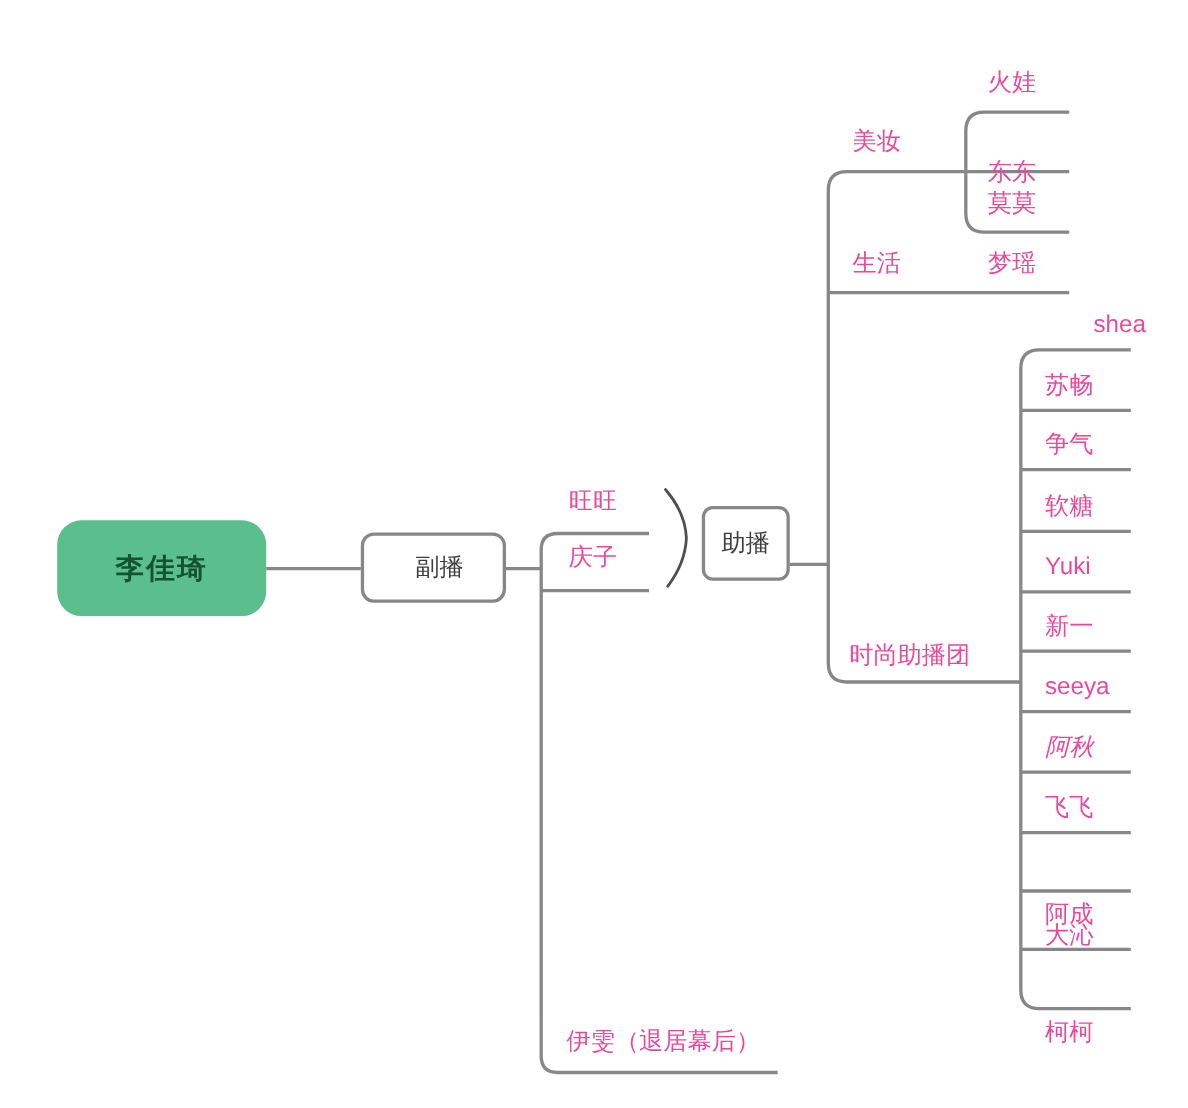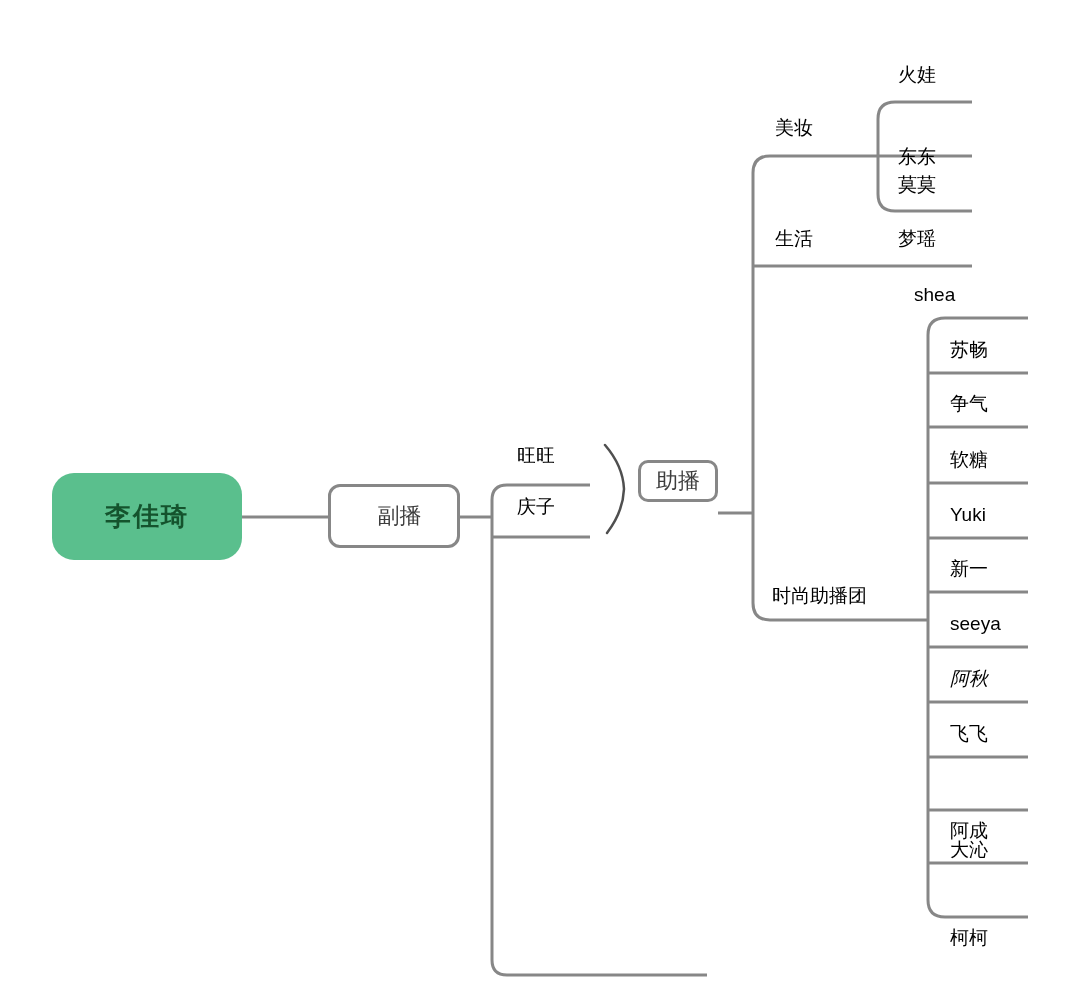--- a/index.html
+++ b/index.html
@@ -16,23 +16,23 @@
     overflow: hidden;
   }
   .connectors {
     position: absolute;
     left: 0;
     top: 0;
     pointer-events: none;
   }
   .node-label {
     position: absolute;
-    font-size: 19px;
+    font-size: 22px;
     line-height: 30px;
-    color: #000000;
+    color: #ec4899;
     white-space: nowrap;
   }
   .root-node {
     position: absolute;
     left: 52px;
     top: 473px;
     width: 190px;
     height: 87px;
     background: #5abf8d;
     border-radius: 22px;
@@ -60,21 +60,21 @@
     top: 484px;
     width: 132px;
     height: 64px;
     border-radius: 12px;
     padding-left: 11px;
   }
   .assist-node {
     left: 638px;
     top: 460px;
     width: 80px;
-    height: 42px;
+    height: 68px;
     border-radius: 10px;
   }
 </style>
 </head>
 <body>
 
 <div class="canvas">
 
   <svg class="connectors" width="1080" height="1007" viewBox="0 0 1080 1007">
     <g stroke="#878787" stroke-width="3" fill="none">
@@ -114,32 +114,33 @@
 
   <div class="root-node">李佳琦</div>
 
   <div class="boxed-node vice-node">副播</div>
 
   <div class="boxed-node assist-node">助播</div>
 
   <div class="node-label" style="left:517px; top:441px;">旺旺</div>
   <div class="node-label" style="left:517px; top:492px;">庆子</div>
 
+  <div class="node-label" style="left:515px; top:932px;">伊雯（退居幕后）</div>
 
   <div class="node-label" style="left:775px; top:113px;">美妆</div>
   <div class="node-label" style="left:775px; top:224px;">生活</div>
   <div class="node-label" style="left:772px; top:581px;">时尚助播团</div>
 
   <div class="node-label" style="left:898px; top:60px;">火娃</div>
   <div class="node-label" style="left:898px; top:114px;margin-top:28px;">东东</div>
   <div class="node-label" style="left:898px; top:170px;">莫莫</div>
 
   <div class="node-label" style="left:898px; top:224px;">梦瑶</div>
 
-  <div class="node-label" style="left:914px; top:280px;">shea</div>
+  <div class="node-label" style="left:994px; top:280px;">shea</div>
   <div class="node-label" style="left:950px; top:335px;">苏畅</div>
   <div class="node-label" style="left:950px; top:389px;">争气</div>
   <div class="node-label" style="left:950px; top:445px;">软糖</div>
   <div class="node-label" style="left:950px; top:500px;">Yuki</div>
   <div class="node-label" style="left:950px; top:554px;">新一</div>
   <div class="node-label" style="left:950px; top:609px;">seeya</div>
   <div class="node-label" style="left:950px; top:664px;font-style:italic;">阿秋</div>
   <div class="node-label" style="left:950px; top:719px;">飞飞</div>
   <div class="node-label" style="left:950px; top:772px;margin-top:44px;">阿成</div>
   <div class="node-label" style="left:950px; top:825px;margin-top:10px;">大沁</div>

